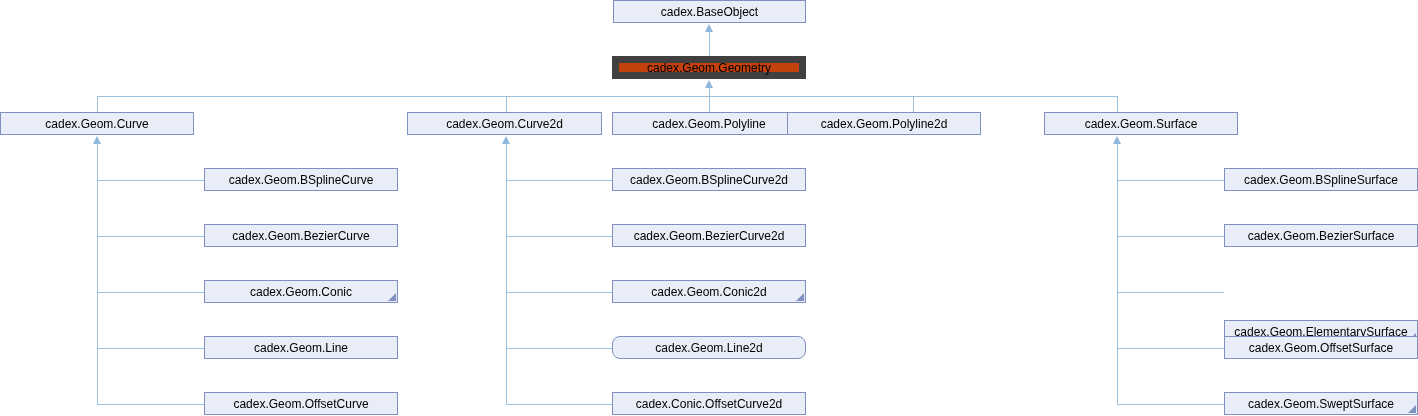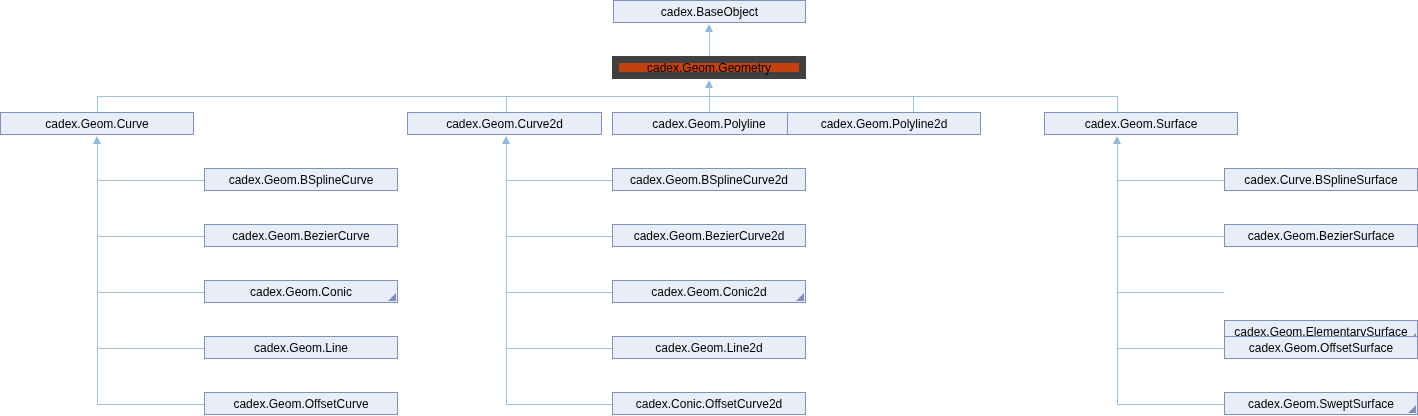--- a/index.html
+++ b/index.html
@@ -132,29 +132,29 @@
   <div class="node" style="left:612px;top:168px;width:194px;">
     <span>cadex.Geom.BSplineCurve2d</span>
   </div>
   <div class="node" style="left:612px;top:224px;width:194px;">
     <span>cadex.Geom.BezierCurve2d</span>
   </div>
   <div class="node" style="left:612px;top:280px;width:194px;">
     <span>cadex.Geom.Conic2d</span>
     <div class="corner"></div>
   </div>
-  <div class="node" style="left:612px;top:336px;width:194px;">
+  <div class="node" style="left:612px;top:336px;width:194px;border-radius:8px;">
     <span>cadex.Geom.Line2d</span>
   </div>
   <div class="node" style="left:612px;top:392px;width:194px;">
     <span>cadex.Conic.OffsetCurve2d</span>
   </div>
 
   <div class="node" style="left:1224px;top:168px;width:194px;">
-    <span>cadex.Curve.BSplineSurface</span>
+    <span>cadex.Geom.BSplineSurface</span>
   </div>
   <div class="node" style="left:1224px;top:224px;width:194px;">
     <span>cadex.Geom.BezierSurface</span>
   </div>
   <div class="node" style="left:1224px;top:280px;width:194px;margin-top:40px;">
     <span>cadex.Geom.ElementarySurface</span>
     <div class="corner"></div>
   </div>
   <div class="node" style="left:1224px;top:336px;width:194px;">
     <span>cadex.Geom.OffsetSurface</span>

